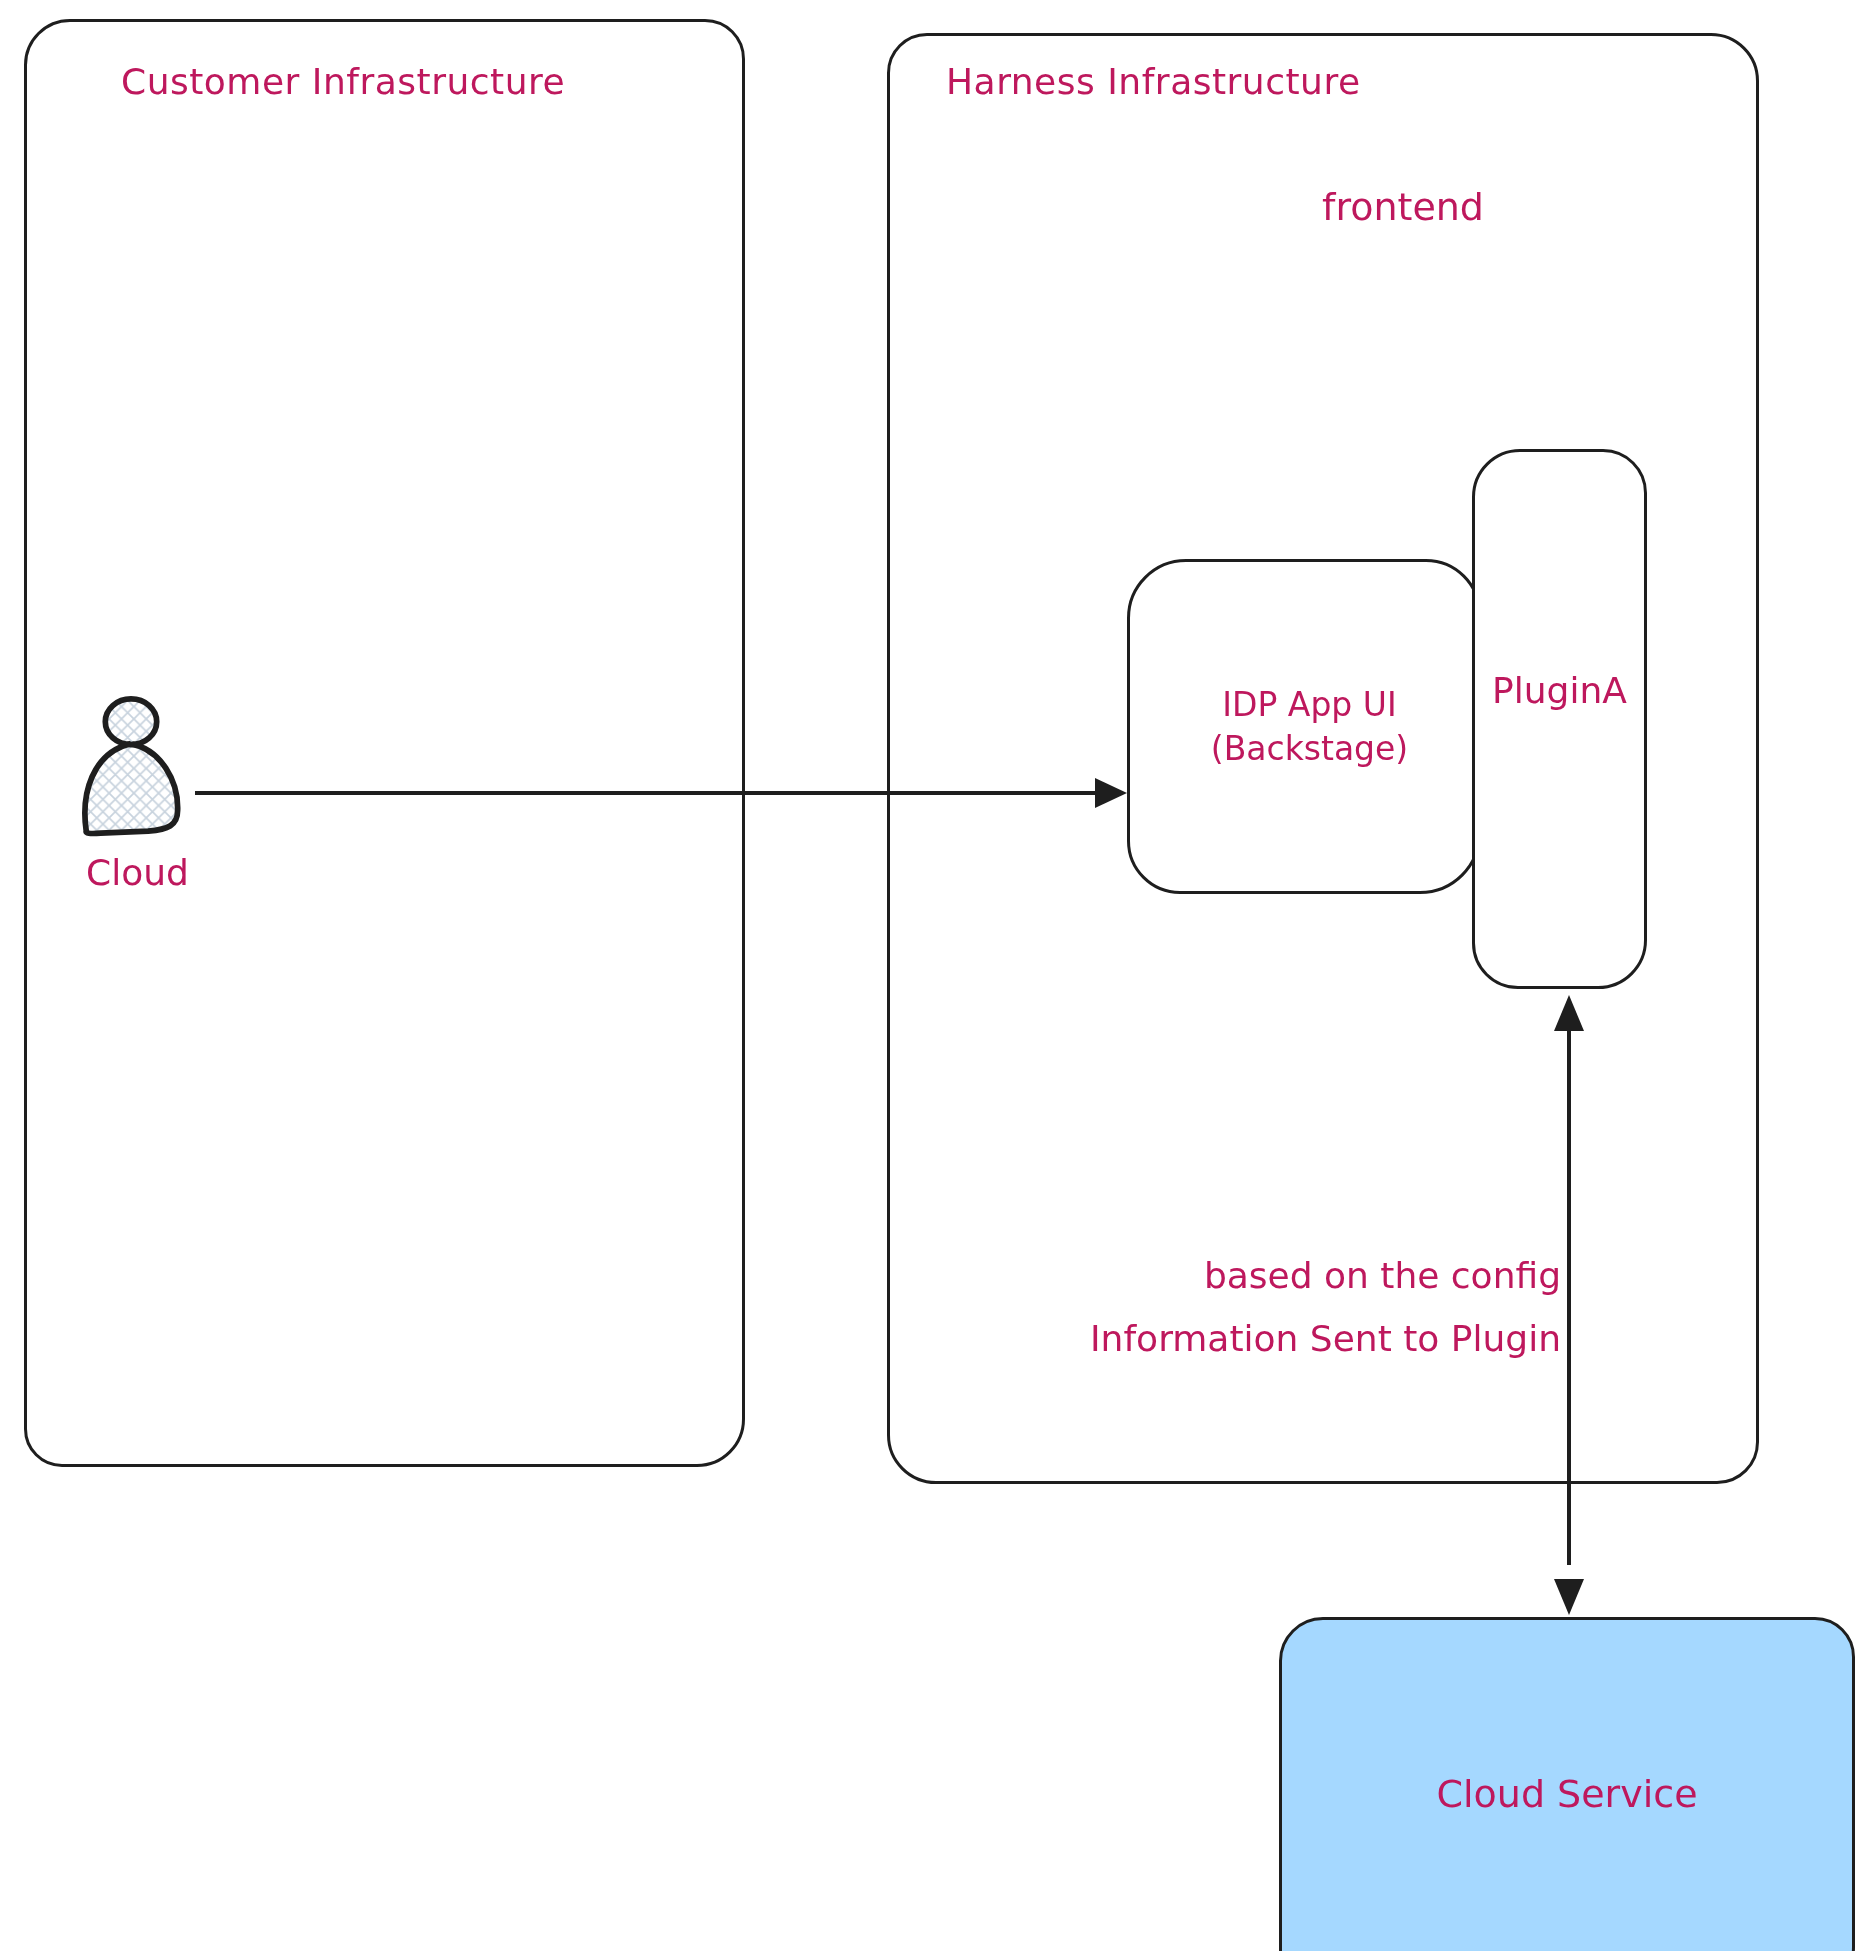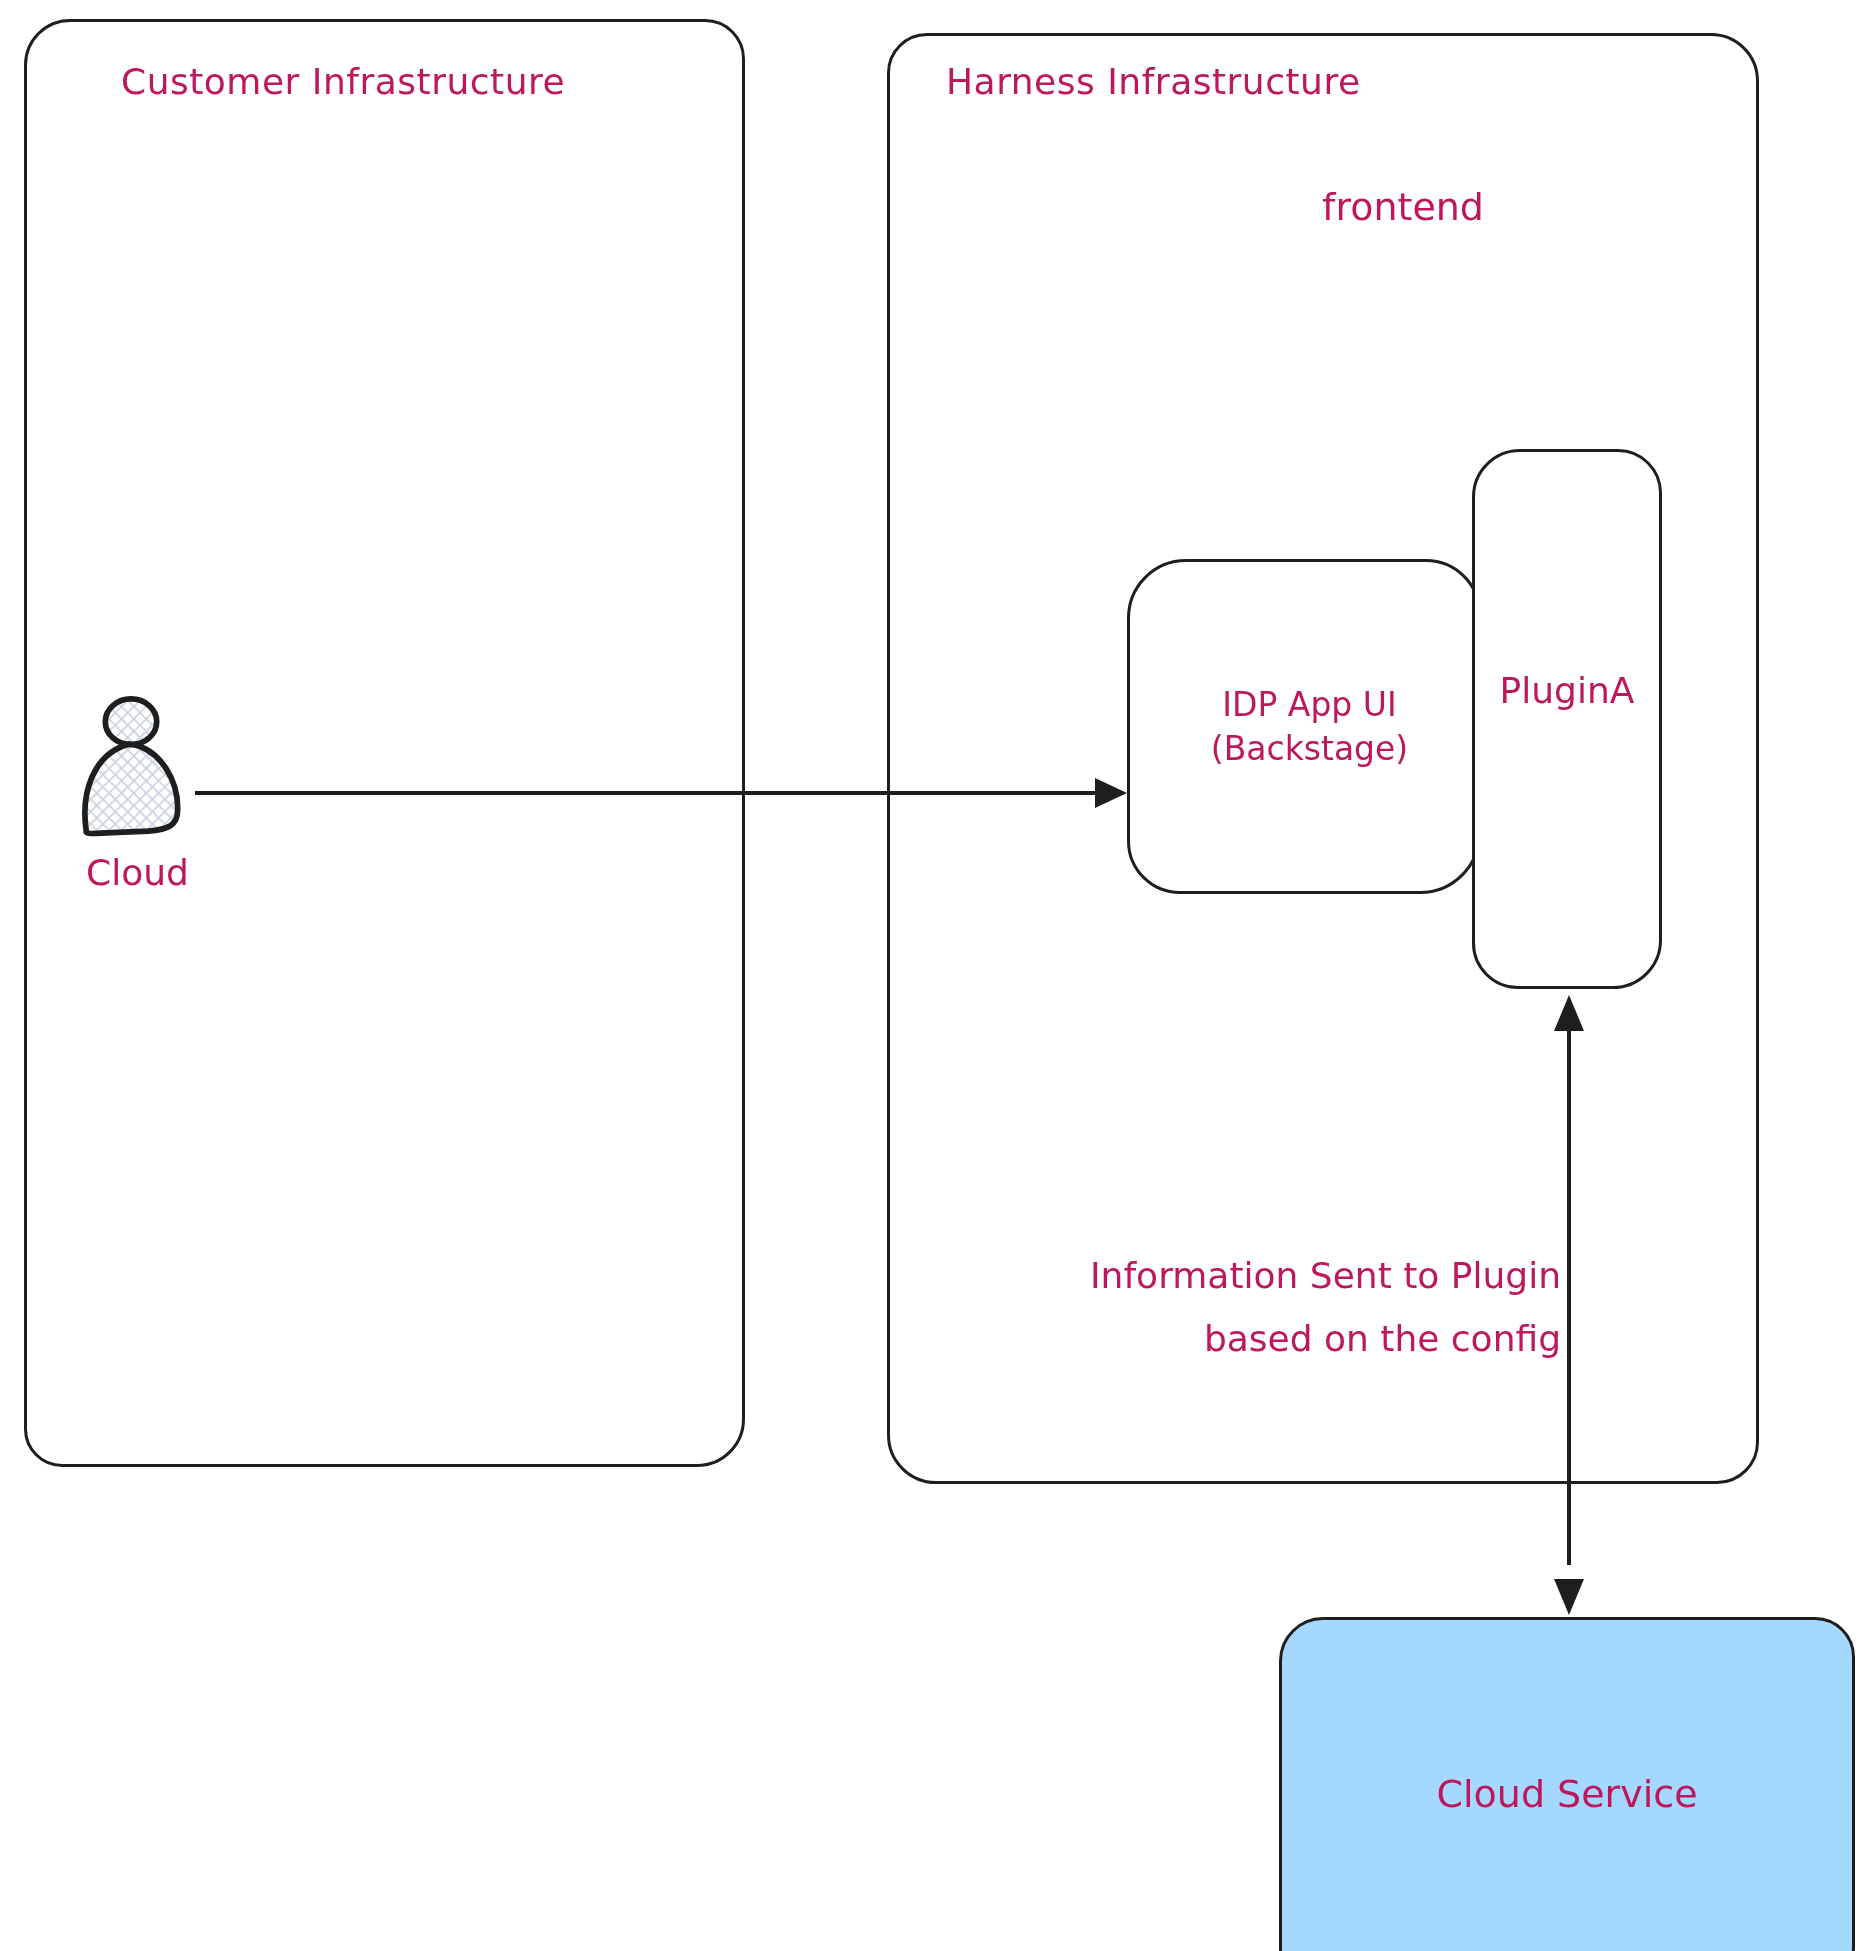--- a/index.html
+++ b/index.html
@@ -56,21 +56,21 @@
     justify-content: center;
     text-align: center;
   }
   .idp-label {
     font-size: 33px;
     line-height: 1.32;
     margin-left: 11px;
   }
   .plugin-box {
     left: 1472px; top: 449px;
-    width: 190px; height: 540px;
+    width: 175px; height: 540px;
     border-radius: 48px 44px 49px 46px;
     background: #ffffff;
     display: flex;
     align-items: center;
     justify-content: center;
   }
   .plugin-label {
     font-size: 36px;
     white-space: nowrap;
     margin-top: -57px;
@@ -189,22 +189,22 @@
   </div>
 
   <div class="box plugin-box">
     <div class="plugin-label">PluginA</div>
   </div>
 
   <div class="vline"></div>
   <div class="vhead-up"></div>
   <div class="vhead-down"></div>
   <div class="info-label">
+    <div>based on the config</div>
     <div>Information Sent to Plugin</div>
-    <div>based on the config</div>
   </div>
 
   <div class="box cloud-box">
     <div class="cloud-label">Cloud Service</div>
   </div>
 
 </div>
 
 
 </body></html>

